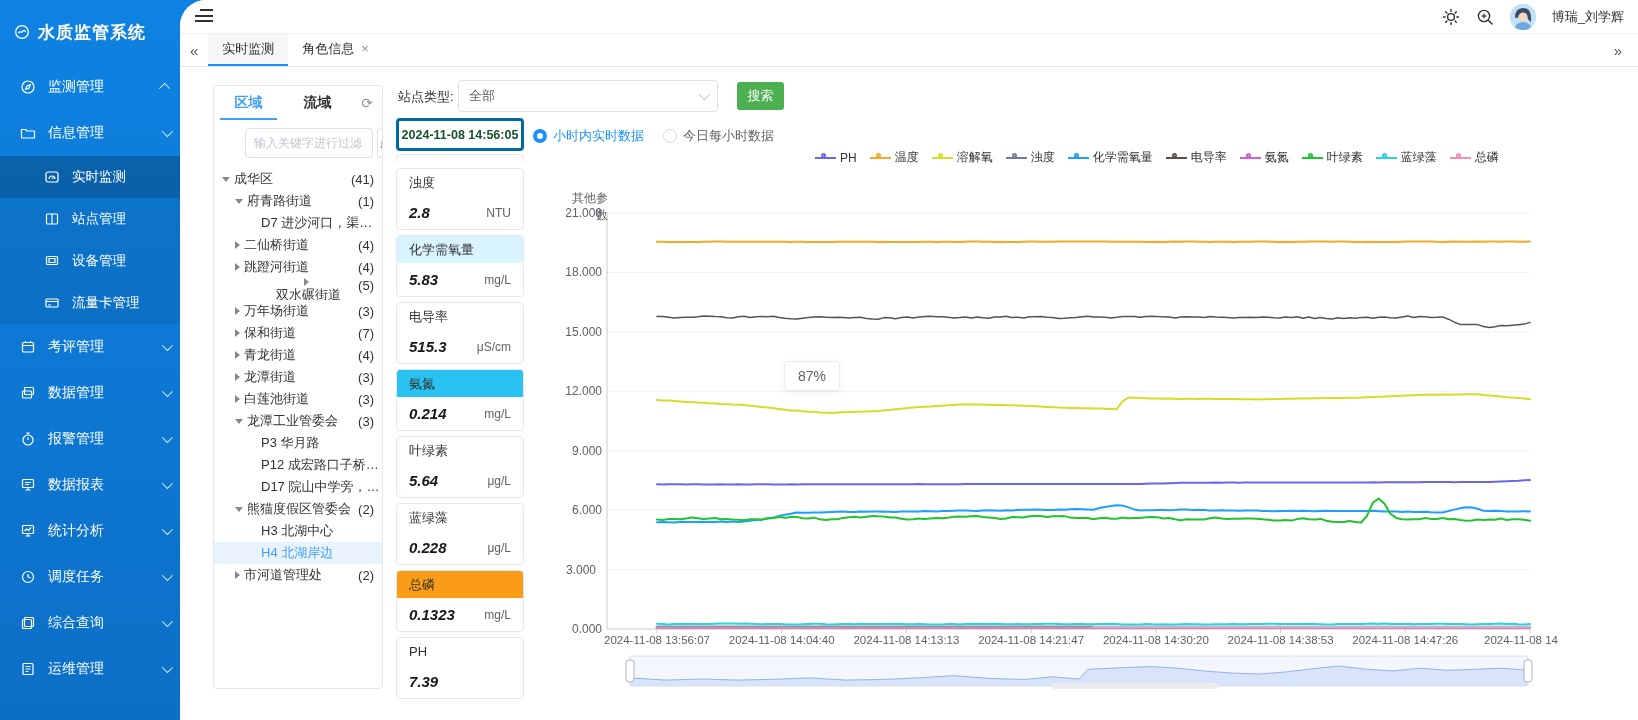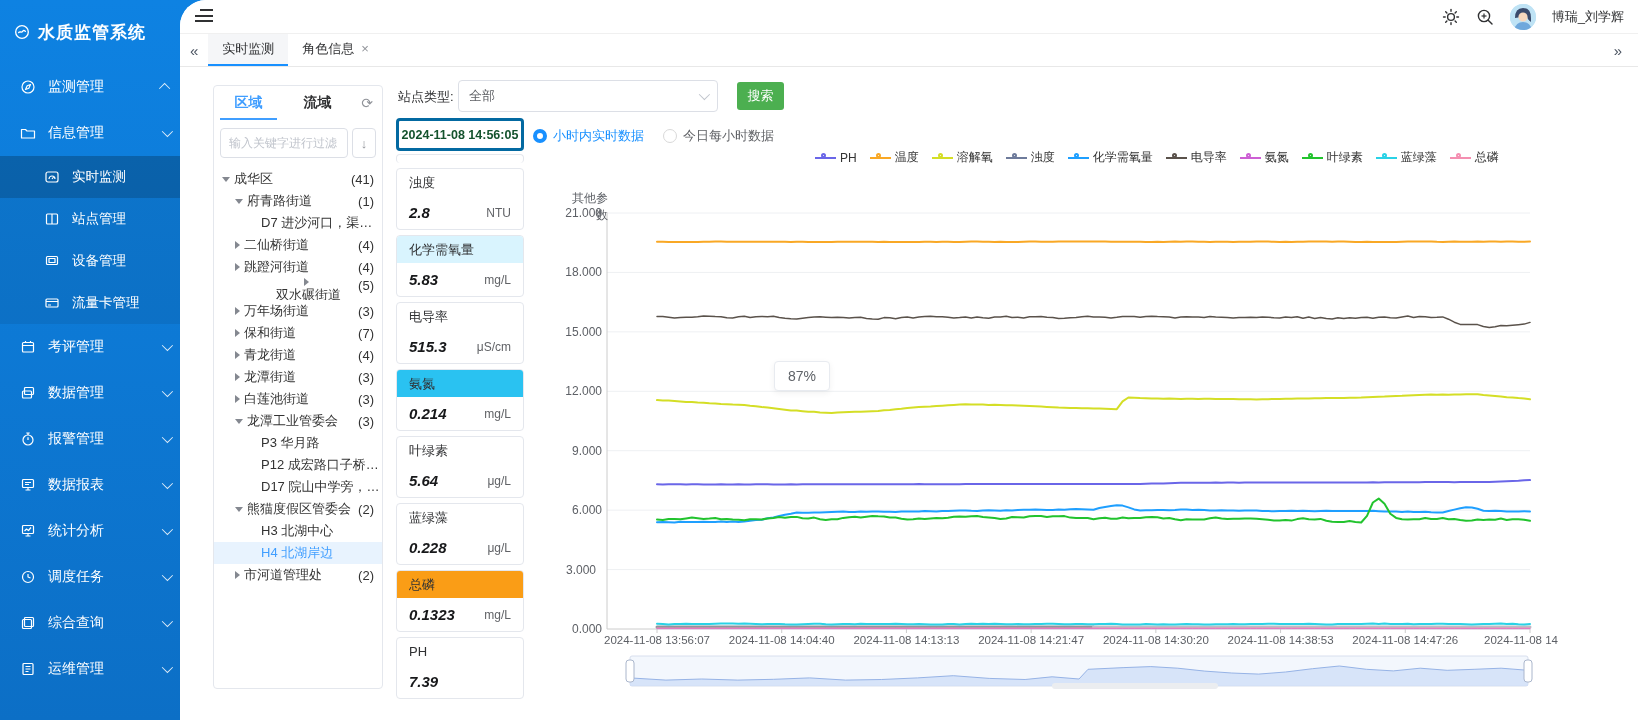--- a/index.html
+++ b/index.html
@@ -41,21 +41,21 @@
   .tab .close { color:#909399; font-size:13px; }
 
   
   .tree-panel { position:absolute; left:33px; top:85px; width:170px; height:604px; border:1px solid #e4e7ed; border-radius:4px; background:#fff; overflow:hidden; }
   .tp-tabs { height:34px; display:flex; align-items:center; }
   .tp-tab { flex:1; text-align:center; font-size:14px; color:#303133; height:100%; line-height:32px; cursor:pointer; position:relative; font-weight:bold; }
   .tp-tab.active { color:#409eff; }
   .tp-tab.active::after { content:""; position:absolute; left:6px; right:6px; bottom:0; height:2px; background:#409eff; }
   .tp-refresh { width:30px; text-align:center; color:#909399; font-size:14px; cursor:pointer; }
   .tp-search { display:flex; padding:8px 6px 6px 6px; gap:4px; }
-  .tp-input { width:128px; height:30px; border:1px solid #dcdfe6; border-radius:4px; font-size:12px; padding:0 8px; color:#606266; outline:none; }
+  .tp-input { width:128px; height:30px; border:1px solid #dcdfe6; border-radius:4px; font-size:12px; padding:0 8px; color:#606266; outline:none;margin-left:25px; }
   .tp-input::placeholder { color:#c0c4cc; }
   .tp-filter-btn { width:24px; height:30px; border:1px solid #dcdfe6; border-radius:4px; background:#fff; color:#909399; font-size:13px; cursor:pointer; }
   .tree { padding-top:4px; }
   .tree-row { height:22px; display:flex; align-items:center; font-size:13px; color:#333; position:relative; cursor:pointer; white-space:nowrap; }
   .tree-row.selected { background:#e8f3fe; color:#409eff; }
   .tree-row .count { position:absolute; right:8px; }
   .caret { width:0; height:0; margin-right:4px; flex:0 0 auto; }
   .caret.down { border-left:4px solid transparent; border-right:4px solid transparent; border-top:5px solid #848890; }
   .caret.right { border-top:4px solid transparent; border-bottom:4px solid transparent; border-left:5px solid #848890; }
   .caret.none { width:9px; }
@@ -88,21 +88,21 @@
   .lg-item { display:flex; align-items:center; gap:4px; font-size:12px; color:#333; cursor:pointer; }
   .lg-mark { width:21px; height:2px; position:relative; }
   .lg-mark i { position:absolute; left:6px; top:-4px; width:5px; height:5px; border-radius:50%; border:2px solid; background:#fff; display:block; }
 
   
   .chart { position:absolute; left:380px; top:183px; width:1078px; height:512px; }
   .y-title { position:absolute; left:2px; top:7px; width:46px; text-align:right; font-size:12px; color:#5d6066; }
   .y-tick { position:absolute; left:0; width:42px; text-align:right; font-size:12px; color:#5d6066; }
   .x-tick { position:absolute; top:451px; font-size:11.5px; color:#5d6066; white-space:nowrap; transform:translateX(-50%); }
   .x-tick.last { transform:none; overflow:hidden; width:92px; }
-  .tooltip { position:absolute; left:214px; top:178px; width:56px; height:30px; background:#fff; border:1px solid #e8ebf0; border-radius:4px;
+  .tooltip { position:absolute; left:224px; top:178px; width:56px; height:30px; background:#fff; border:1px solid #e8ebf0; border-radius:4px;
     box-shadow:0 2px 6px rgba(0,0,0,.06); display:flex; align-items:center; justify-content:center; font-size:14px; color:#5f6368; }
   .scroll-pill { position:absolute; left:872px; top:683px; width:166px; height:6px; background:#ebedf0; border-radius:3px; }
 </style>
 </head>
 <body>
 
 <div class="page">
 
   <aside class="sidebar">
     <div class="logo">

